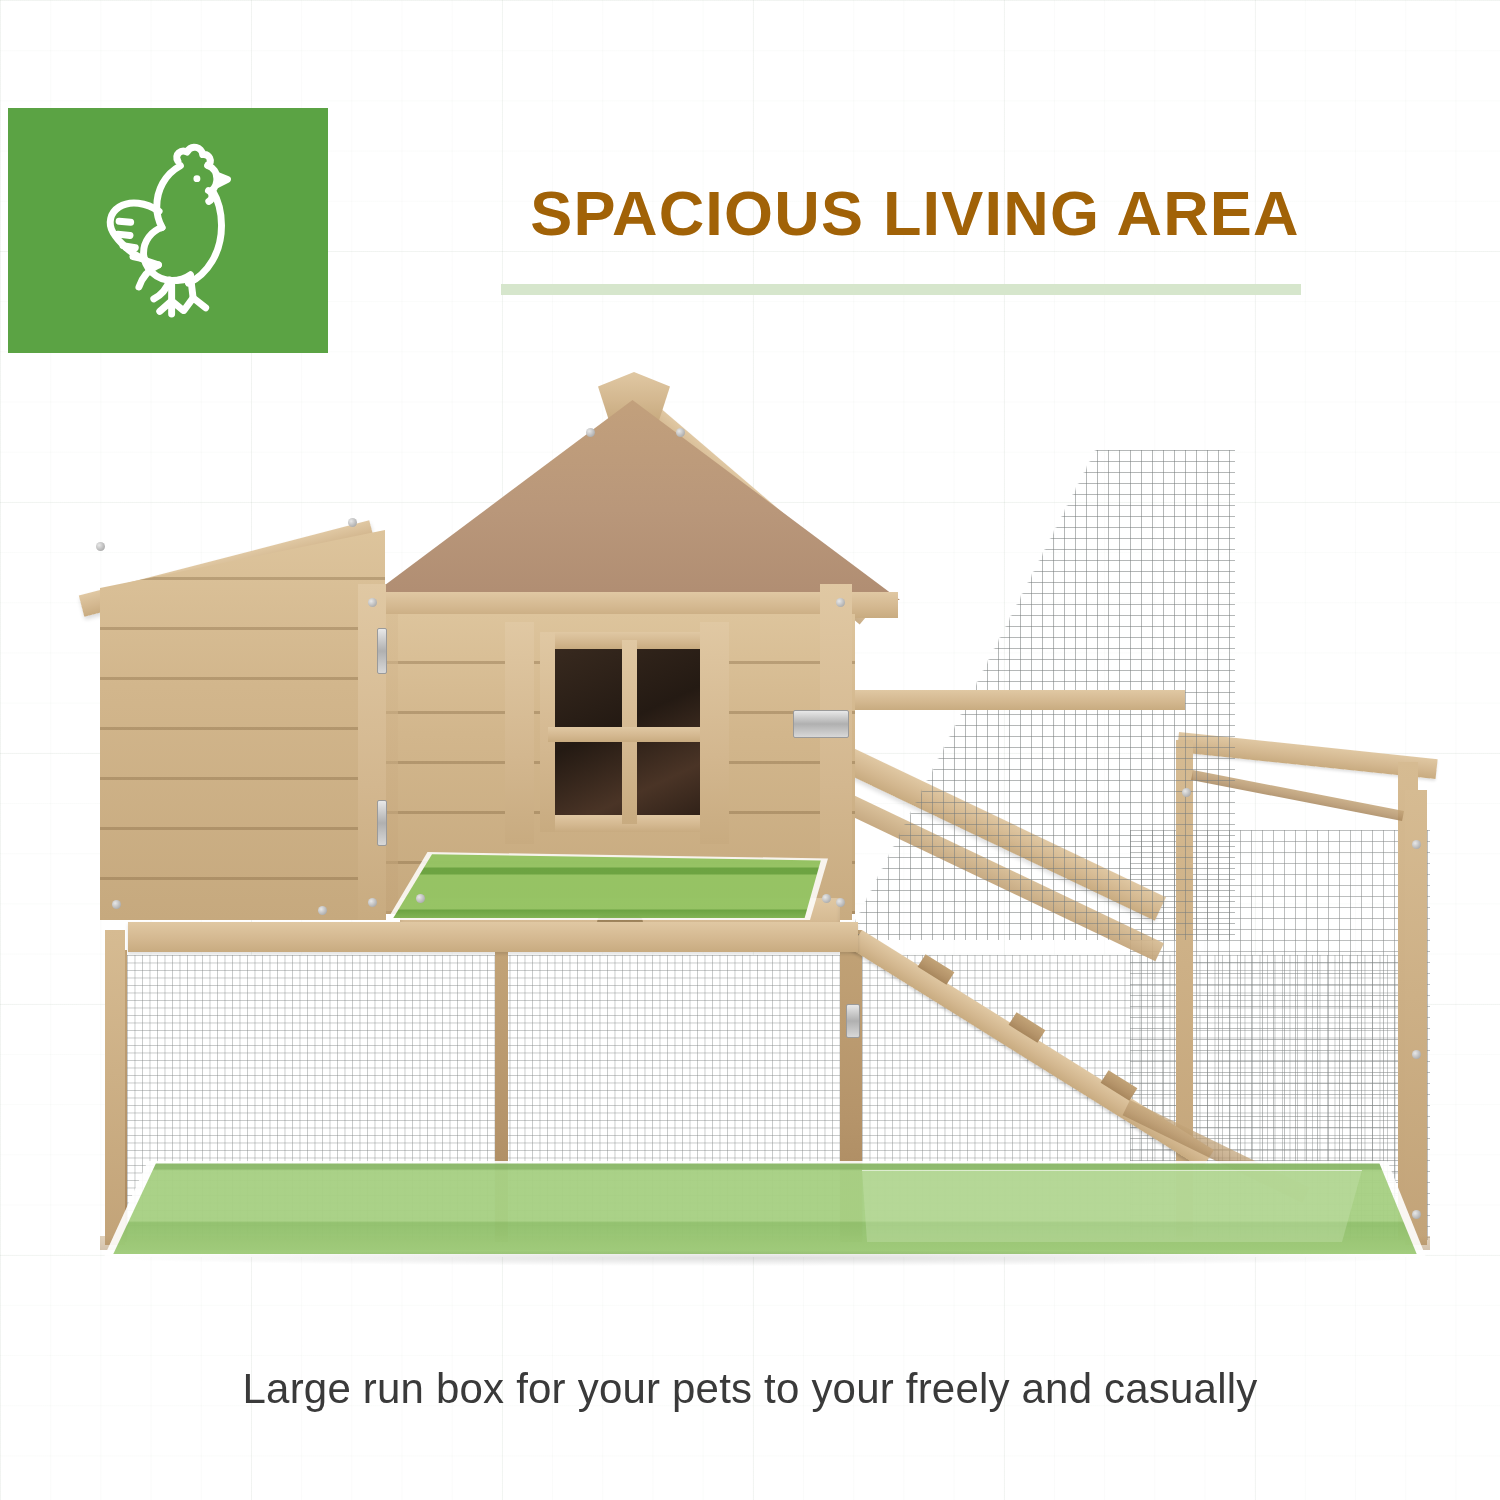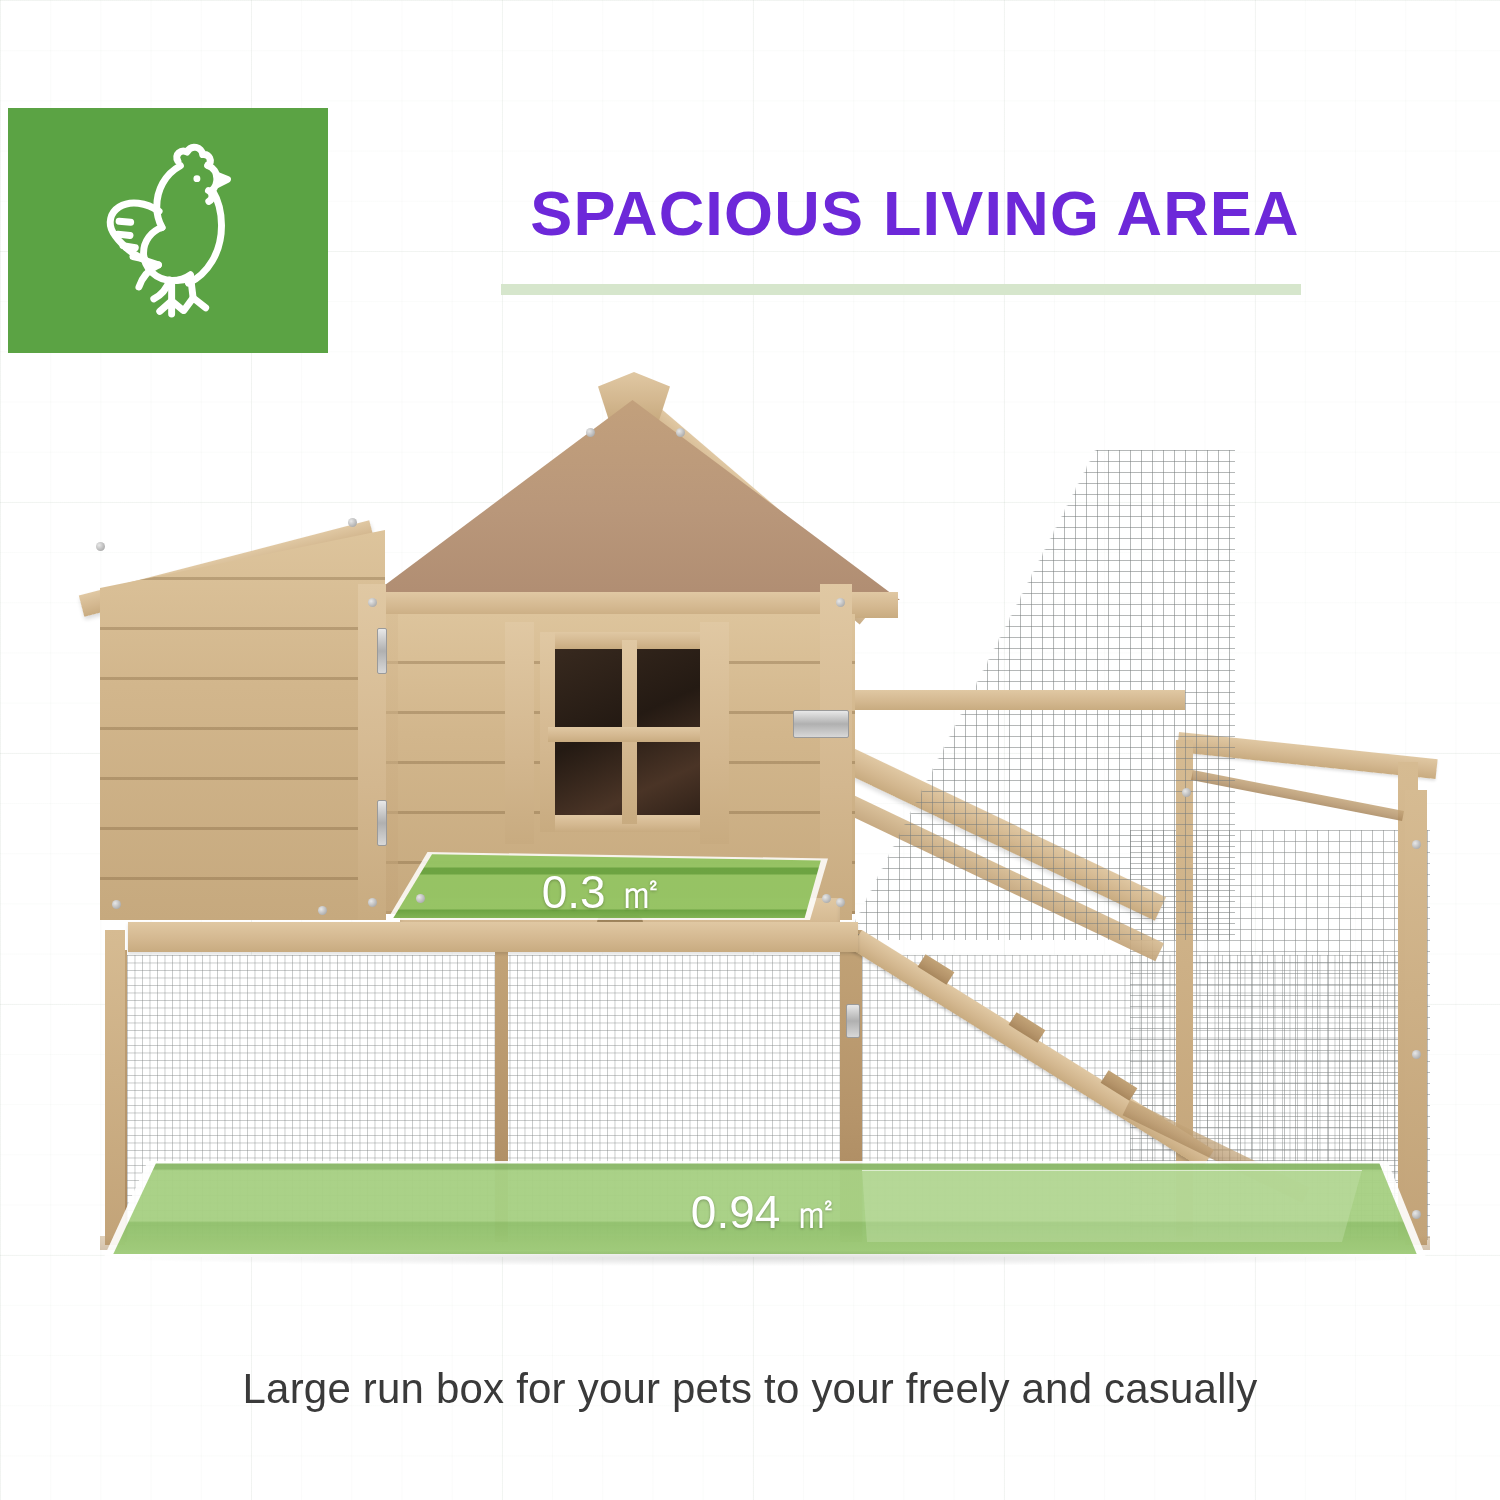--- a/index.html
+++ b/index.html
@@ -26,21 +26,21 @@
   
   #badge {
     position:absolute; left:8px; top:108px; width:320px; height:245px;
     background:#5BA344;
     display:flex; align-items:center; justify-content:center;
   }
   #badge svg { width:168px; height:185px; }
 
   #title {
     position:absolute; left:500px; top:182px; width:830px;
-    color:#6d28d9;
+    color:#a16207;
     font-size:63px; font-weight:700; letter-spacing:1.2px;
     text-align:center; line-height:1;
     white-space:nowrap;
   }
   #title-rule {
     position:absolute; left:501px; top:284px; width:800px; height:11px;
     background:#D6E6CC;
   }
 
   
@@ -260,39 +260,37 @@
               clip-path:polygon(3.4% 97%, 12% 6%, 98.4% 15%, 94.8% 97%);
               background:linear-gradient(180deg,
                 rgba(126,183,66,.80) 0%,
                 rgba(126,183,66,.80) 24%,
                 rgba(86,150,38,.86) 26%,
                 rgba(86,150,38,.86) 34%,
                 rgba(126,183,66,.80) 36%,
                 rgba(126,183,66,.80) 84%,
                 rgba(86,150,38,.86) 86%,
                 rgba(110,170,56,.82) 100%);"></div>
-  <div class="ov-label" style="left:378px;top:492px;width:450px;text-align:center;">0.3 ㎡</div>
 
   <div style="position:absolute;left:100px;top:790px;width:1330px;height:98px;
               clip-path:polygon(0.3% 99%, 3.6% 1%, 96.8% 1%, 99.7% 99%);
               background:rgba(255,255,255,.9);"></div>
   <div style="position:absolute;left:100px;top:790px;width:1330px;height:98px;
               clip-path:polygon(1.0% 96%, 4.2% 3.5%, 96.2% 3.5%, 99.0% 96%);
               background:linear-gradient(180deg,
                 rgba(104,163,60,.74) 0%,
                 rgba(104,163,60,.74) 9%,
                 rgba(126,186,74,.66) 11%,
                 rgba(126,186,74,.66) 62%,
                 rgba(110,172,62,.74) 64%,
                 rgba(126,186,74,.70) 100%);"></div>
 
   <div style="position:absolute;left:862px;top:800px;width:500px;height:72px;
               clip-path:polygon(0 0, 100% 0, 96% 100%, 1% 100%);
               background:rgba(200,226,176,.38);border-top:1px solid rgba(255,255,255,.55);"></div>
-  <div class="ov-label" style="left:100px;top:812px;width:1330px;text-align:center;">0.94 ㎡</div>
 
   <div style="position:absolute;left:110px;top:880px;width:1310px;height:16px;
               background:radial-gradient(ellipse at center, rgba(0,0,0,.13), rgba(0,0,0,0) 72%);"></div>
 
   <div class="screw" style="left:368px;top:228px;"></div>
   <div class="screw" style="left:836px;top:228px;"></div>
   <div class="screw" style="left:368px;top:528px;"></div>
   <div class="screw" style="left:836px;top:528px;"></div>
   <div class="screw" style="left:112px;top:530px;"></div>
   <div class="screw" style="left:318px;top:536px;"></div>

